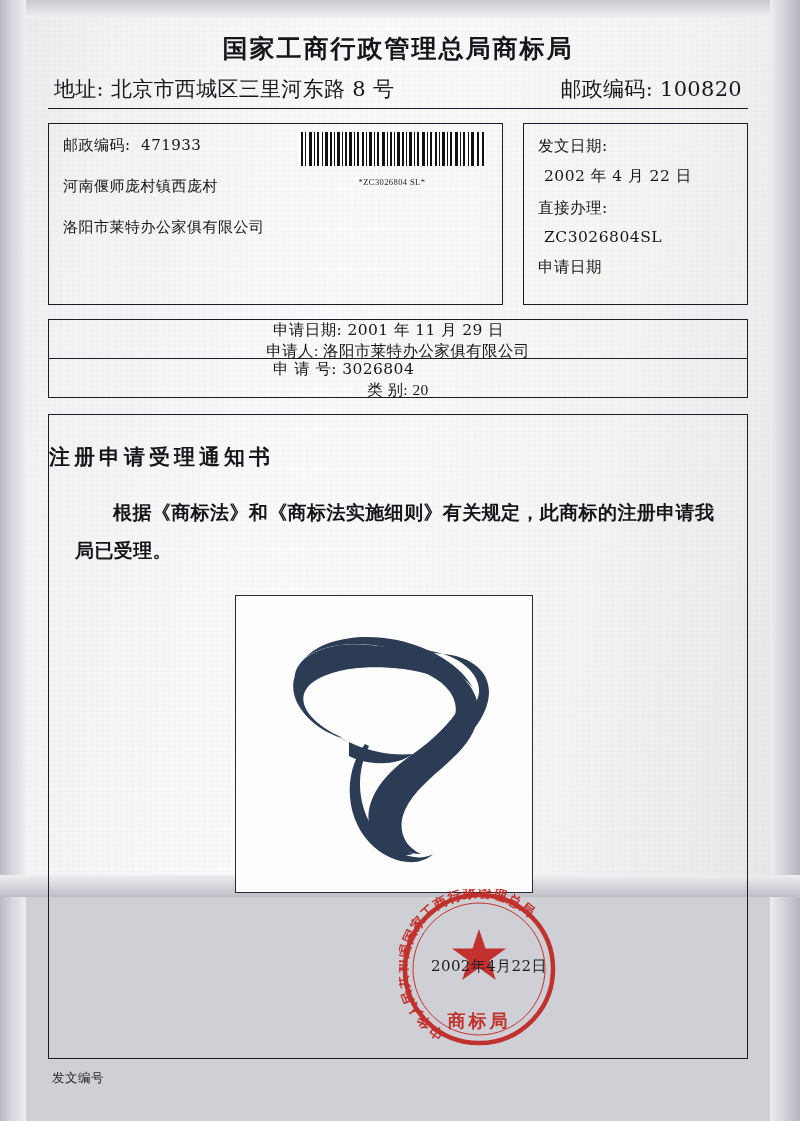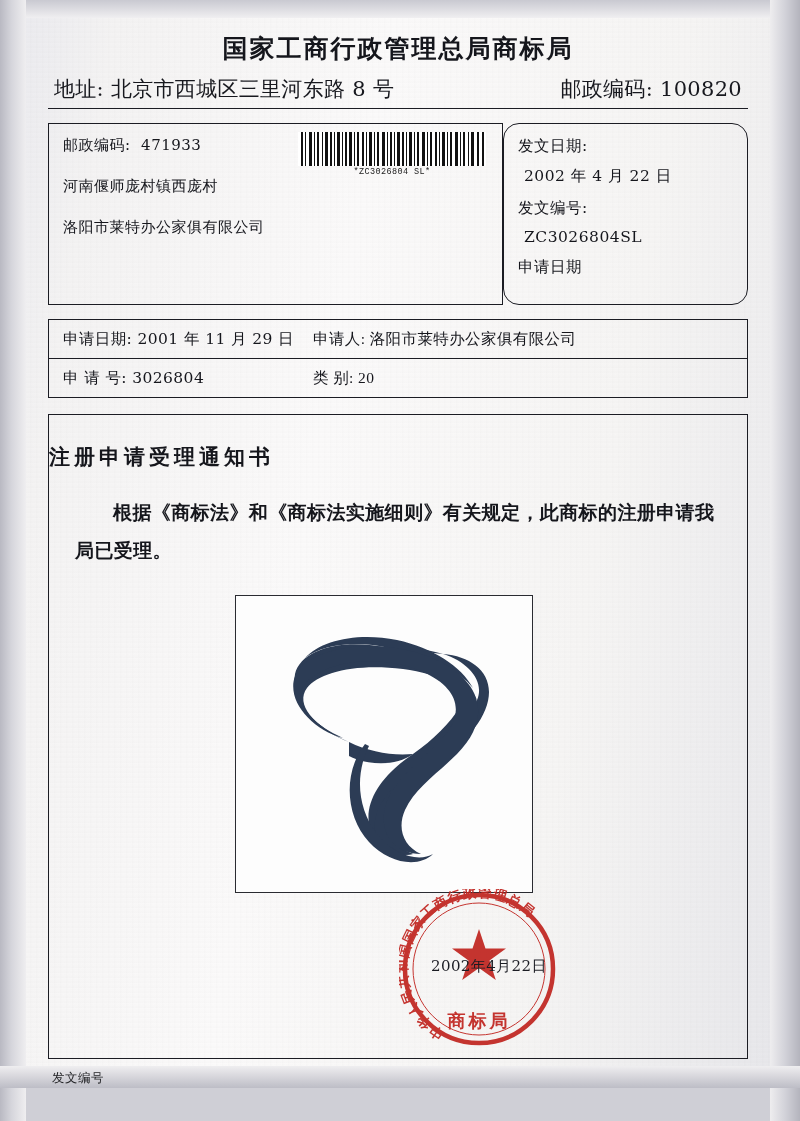--- a/index.html
+++ b/index.html
@@ -3,21 +3,21 @@
 <meta charset="utf-8">
 <style>
   html,body{margin:0;padding:0;}
   body{
     width:800px;height:1121px;
     background:#cfcfd6;
     font-family:"DejaVu Serif","Liberation Serif",serif;
     overflow:hidden;
   }
   .page{
-    position:absolute;left:0;top:0;width:800px;height:1088px;
+    position:absolute;left:0;top:0;width:800px;height:897px;
     background:linear-gradient(100deg,#e9e9ee 0%,#f4f3f3 12%,#fbfafa 40%,#f6f5f4 70%,#e6e6ea 100%);
   }
   .paper-noise{
     position:absolute;inset:0;
     background:
       repeating-linear-gradient(90deg, rgba(0,0,0,0.012) 0px, rgba(0,0,0,0) 3px, rgba(255,255,255,0.02) 6px),
       repeating-linear-gradient(0deg, rgba(0,0,0,0.01) 0px, rgba(0,0,0,0) 5px);
     pointer-events:none;
   }
   .edge-left{position:absolute;left:0;top:0;width:26px;height:1121px;
@@ -36,38 +36,38 @@
     color:#15161c;margin:12px 0 10px 0;
   }
   .addr-row{
     display:flex;justify-content:space-between;align-items:flex-end;
     font-size:21px;color:#17181e;padding:0 6px 5px 6px;
     border-bottom:1.6px solid #1b1c23;
   }
   .addr-row .left{letter-spacing:0.3px;}
   .addr-row .right{letter-spacing:0.3px;}
 
-  .block2{display:flex;margin-top:14px;gap:0;}
+  .block2{display:flex;margin-top:14px;gap:20px;}
   .box{border:1.4px solid #1b1c23;}
   .left-box{width:455px;height:182px;position:relative;padding:12px 14px 0 14px;box-sizing:border-box;}
-  .right-box{flex:1;height:182px;padding:12px 14px 0 14px;box-sizing:border-box;border-radius:16px;}
+  .right-box{flex:1;height:182px;padding:12px 14px 0 14px;box-sizing:border-box;}
 
   .zip-line{font-size:15px;color:#15161c;letter-spacing:0.5px;}
   .addr-line{font-size:15px;color:#15161c;margin-top:22px;letter-spacing:0.5px;}
   .company-line{font-size:15px;color:#15161c;margin-top:22px;letter-spacing:0.5px;}
 
   .barcode-wrap{position:absolute;right:16px;top:8px;width:188px;text-align:center;}
   .barcode{height:34px;width:188px;display:block;}
-  .barcode-text{font-family:Liberation Mono, monospace;font-size:8.5px;color:#222;margin-top:1px;letter-spacing:0.4px;}
+  .barcode-text{font-family:Liberation Serif, serif;font-size:8.5px;color:#222;margin-top:11px;letter-spacing:0.4px;}
 
   .rb-line{font-size:15.5px;color:#15161c;margin-bottom:9px;letter-spacing:0.5px;}
   .rb-val{font-size:15.5px;color:#15161c;margin:0 0 11px 6px;letter-spacing:0.5px;}
 
   .block3{margin-top:14px;border:1.4px solid #1b1c23;}
-  .b3row{display:flex;font-size:15.5px;color:#15161c;height:38px;align-items:center;padding:0 14px;}
+  .b3row{display:flex;font-size:15.5px;color:#15161c;height:38px;align-items:center;padding:0 14px;flex-direction:column;}
   .b3row.first{border-bottom:1.3px solid #1b1c23;}
   .b3row .c1{width:250px;letter-spacing:0.4px;}
   .b3row .c2{letter-spacing:0.4px;font-family:Liberation Serif, serif;}
 
   .block4{margin-top:16px;border:1.4px solid #1b1c23;height:645px;position:relative;box-sizing:border-box;}
   .notice-title{
     text-align:left;font-size:21px;font-weight:bold;letter-spacing:4px;
     color:#15161c;margin-top:28px;
   }
   .para{
@@ -179,21 +179,21 @@
               <rect x="184" y="0" width="2" height="34"></rect>
             </g>
           </svg>
           <div class="barcode-text">*ZC3026804 SL*</div>
         </div>
       </div>
 
       <div class="box right-box">
         <div class="rb-line">发文日期:</div>
         <div class="rb-val">2002 年 4 月 22 日</div>
-        <div class="rb-line">发文编号:</div>
+        <div class="rb-line">直接办理:</div>
         <div class="rb-val">ZC3026804SL</div>
         <div class="rb-line">申请日期</div>
       </div>
     </div>
 
     <div class="block3">
       <div class="b3row first">
         <div class="c1">
           <span>申请日期:</span>
           <span>2001 年 11 月 29 日</span>

